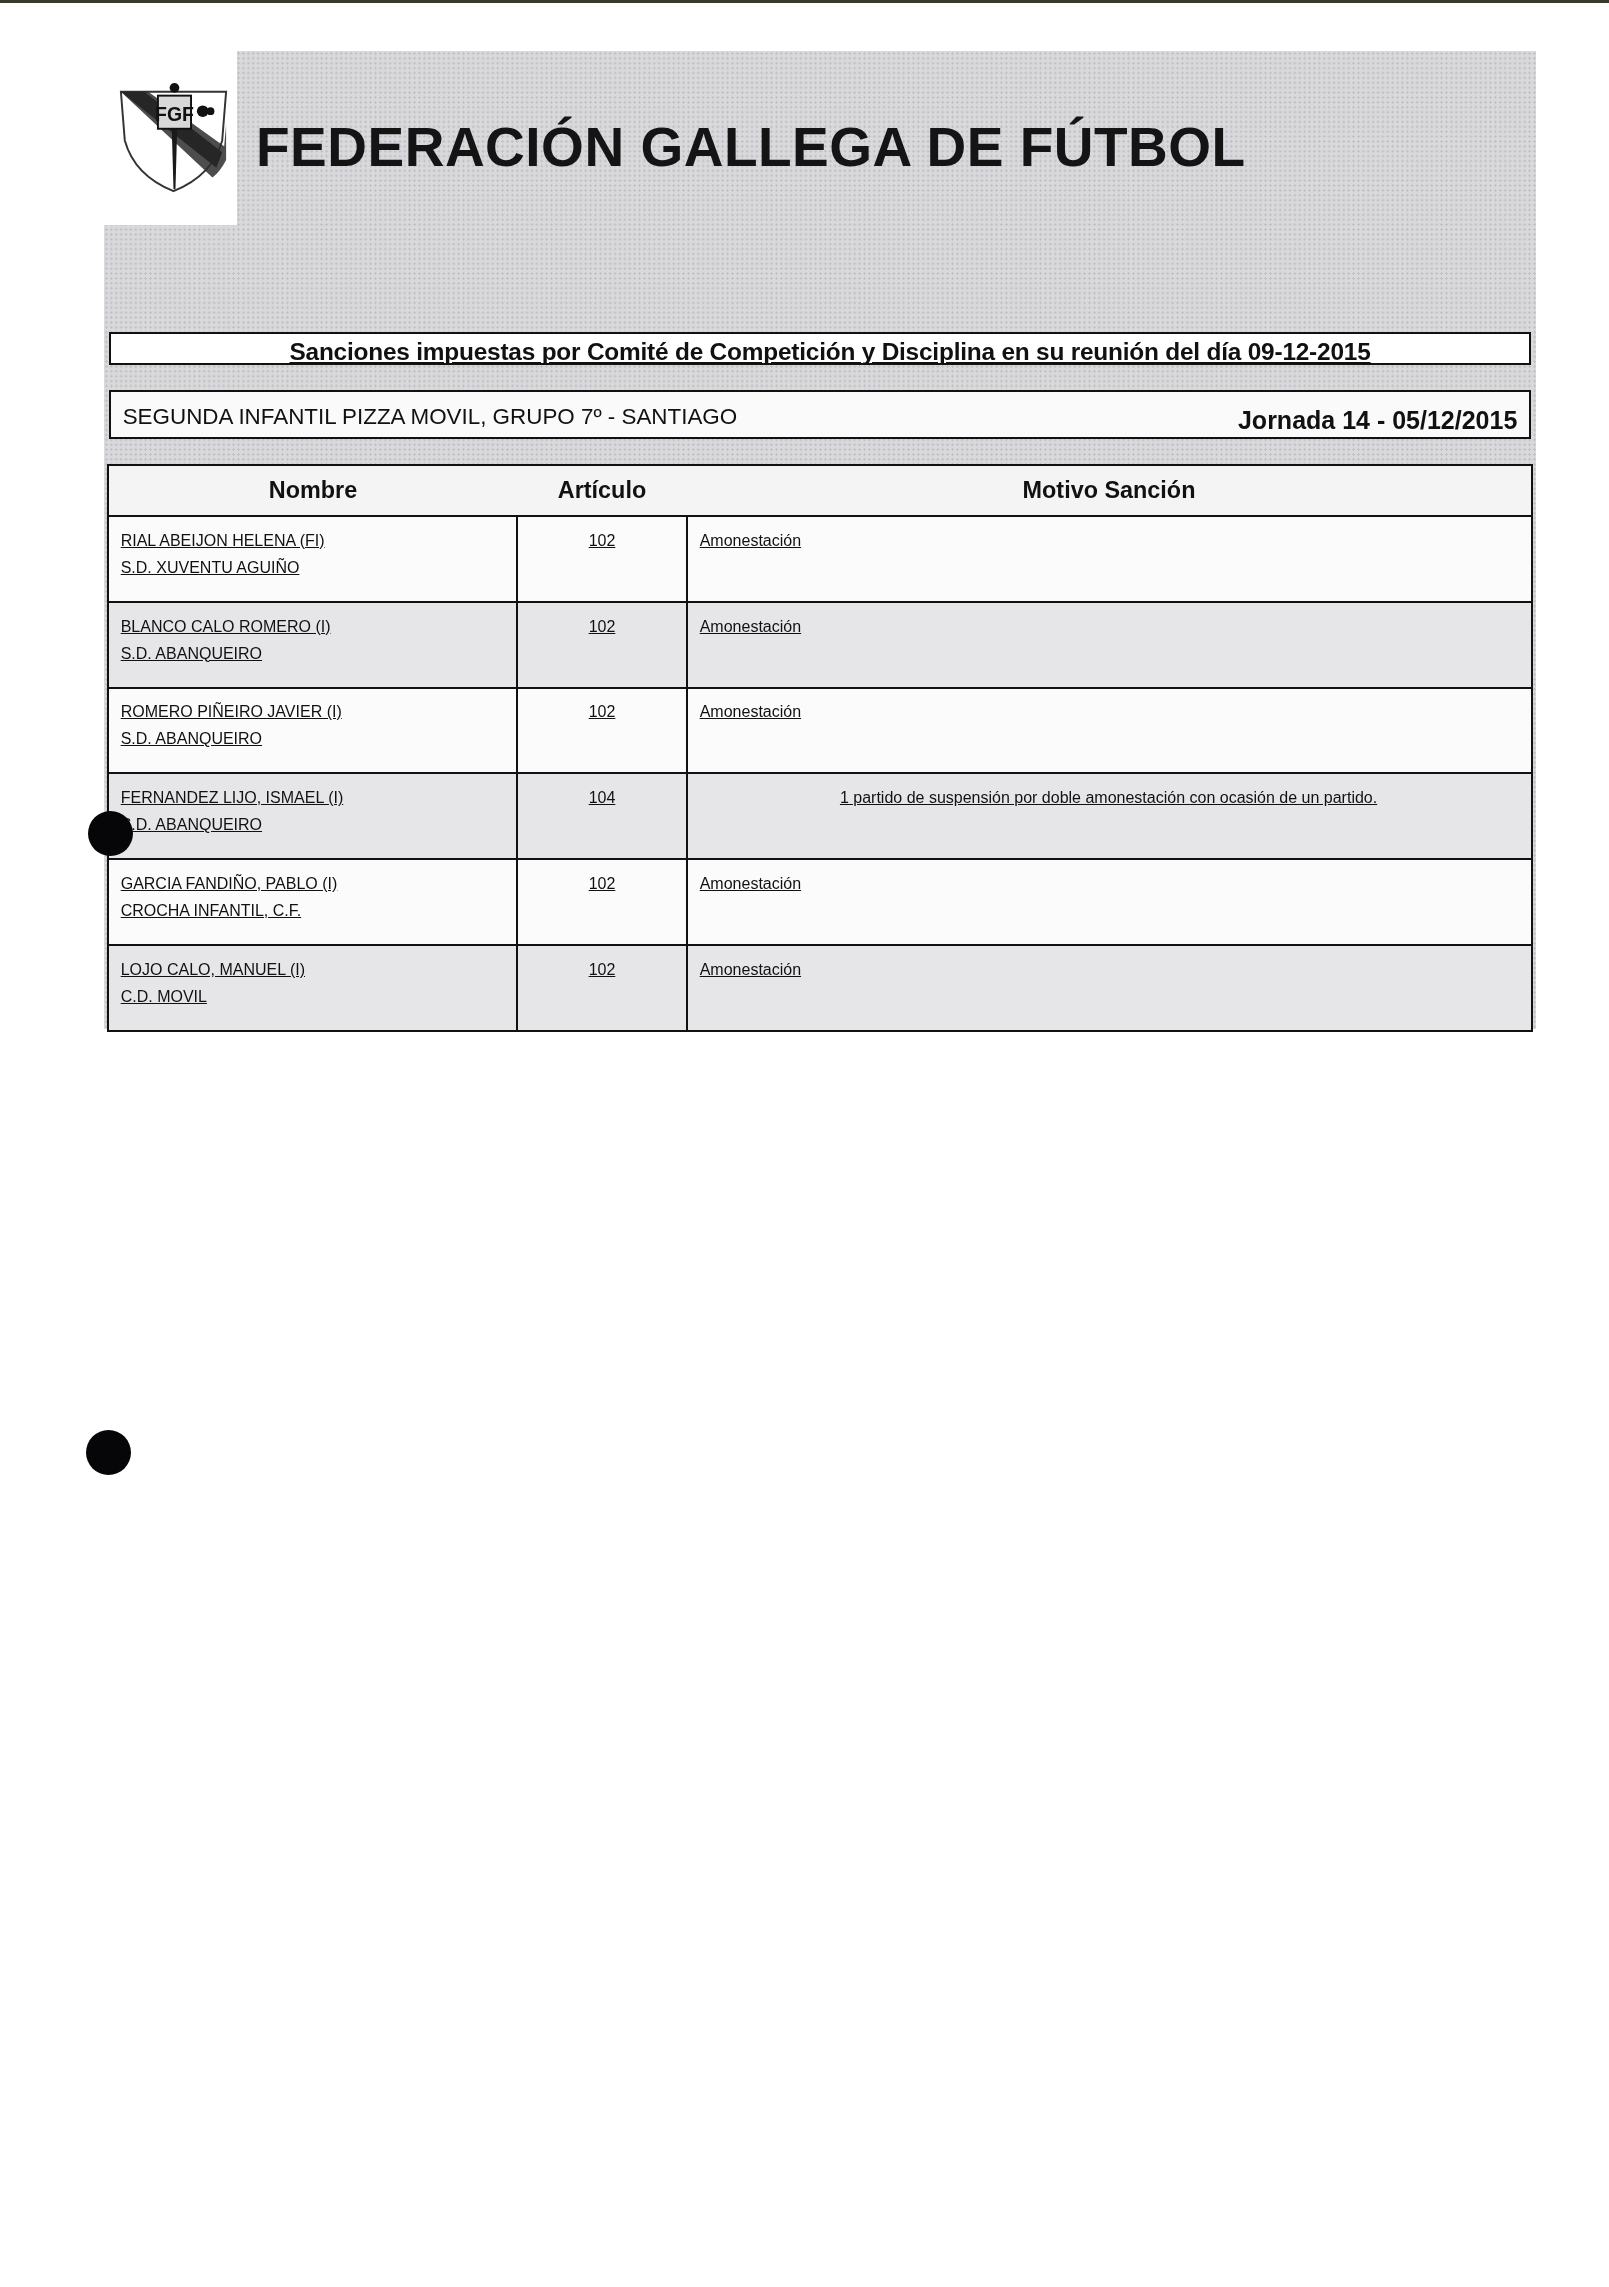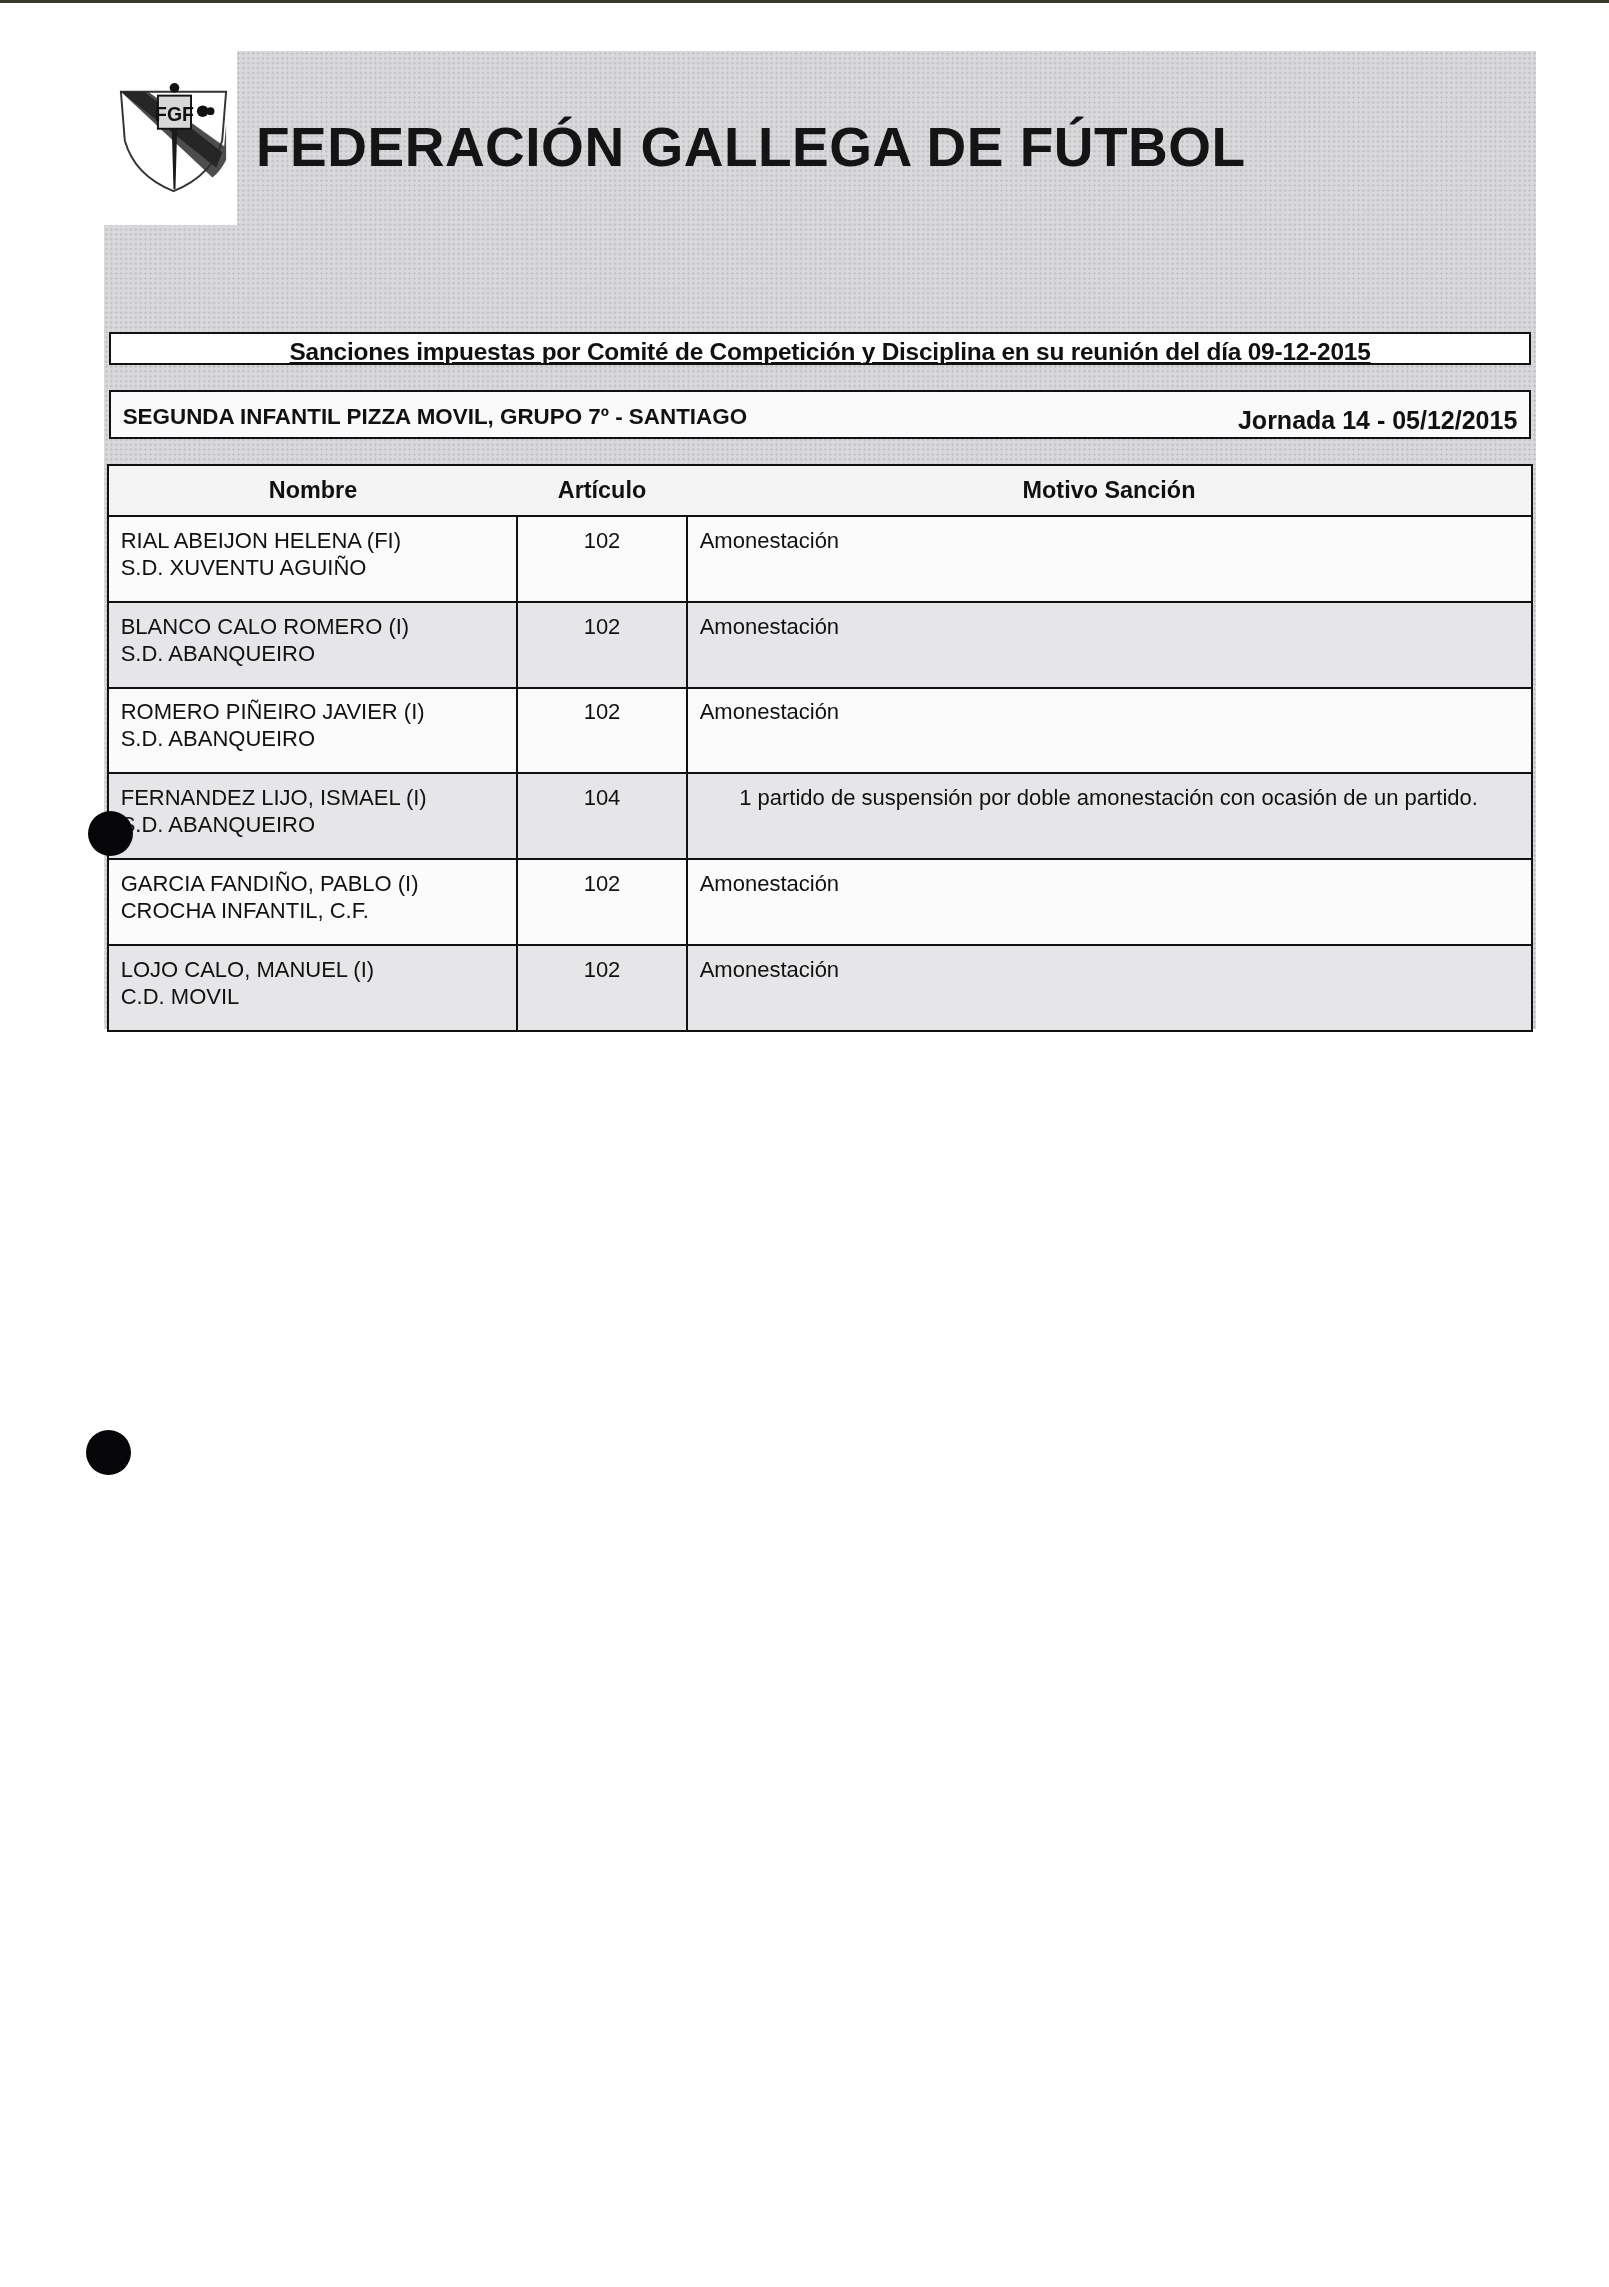--- a/index.html
+++ b/index.html
@@ -43,43 +43,44 @@
       display: inline-block; margin-top: 3.9px;
       font-size: 24.4px; font-weight: bold; text-decoration: underline;
       white-space: nowrap; letter-spacing: -0.2px; margin-left: 20px;
     }
     .category-box {
       position: absolute; left: 109px; top: 390px; width: 1418px; height: 45px;
       background: #fafafa; border: 2.9px solid #111;
     }
     .category-name {
       position: absolute; left: 11.7px; top: 11.7px;
-      font-size: 22.4px; font-weight: bold; white-space: nowrap;
+      font-size: 22.4px; font-weight: normal; white-space: nowrap;
     }
     .jornada {
       position: absolute; right: 11.7px; top: 13.7px;
       font-size: 25px; font-weight: bold; white-space: nowrap; margin-left: 40px;
     }
     table.sanctions {
       position: absolute; left: 107px; top: 464px; width: 1426px;
       border-collapse: collapse;
       border: 2.9px solid #111;
     }
     table.sanctions th {
       height: 47px; font-size: 23.4px; font-weight: bold;
       text-align: center; vertical-align: middle;
       border-bottom: 2.9px solid #111;
       background: #f4f4f4;
     }
     table.sanctions td {
-      height: 74px; font-size: 22px; vertical-align: top;
+      height: 74px; font-size: 16px; vertical-align: top;
       border-top: 2.9px solid #111;
       border-left: 2.9px solid #111;
       padding: 9.8px 11.7px 0 11.7px;
       line-height: 27px;
+      text-decoration: underline;
     }
     table.sanctions td:first-child { border-left: none; }
     table.sanctions tr:nth-child(odd) td { background: #fbfbfb; }
     table.sanctions tr:nth-child(even) td { background: #e6e6e8; }
     .col-name { width: 406px; }
     .col-art { width: 168px; text-align: center; margin-top: 25px; }
     .col-motivo { }
     td.art { text-align: center; }
     td.motivo { padding-left: 23.4px; }
     td.motivo.long { padding-left: 9.8px; text-align: center; }

